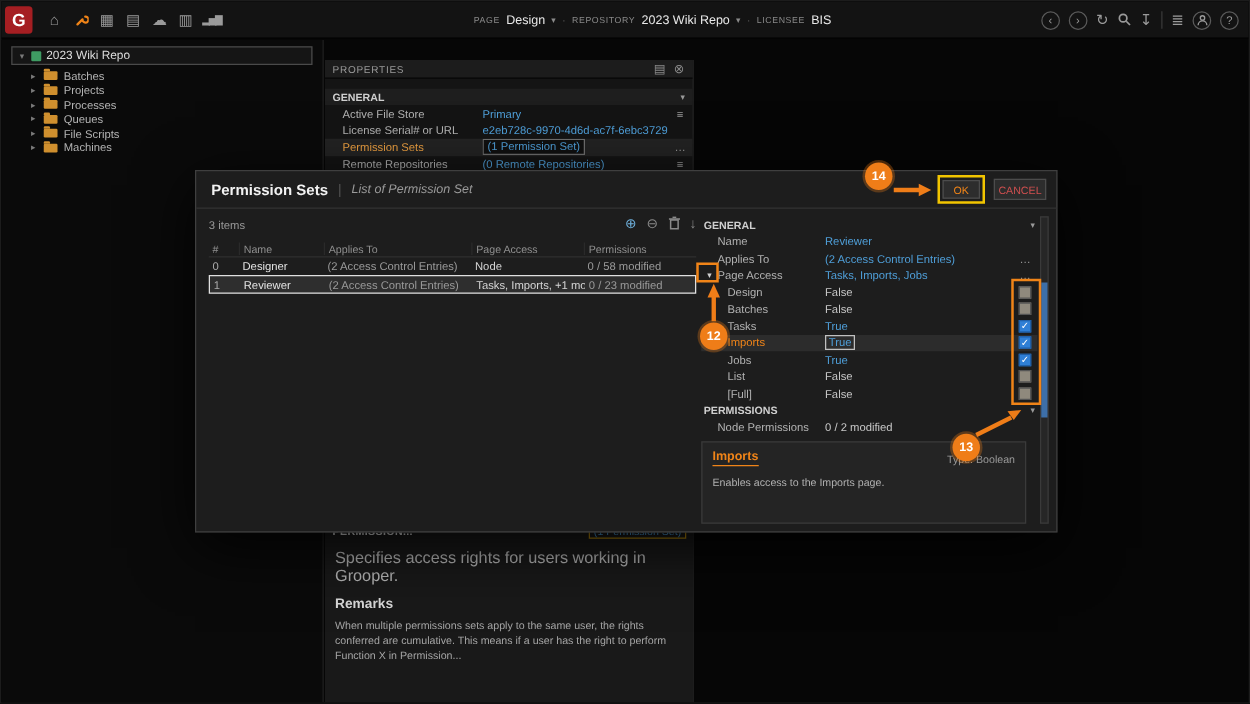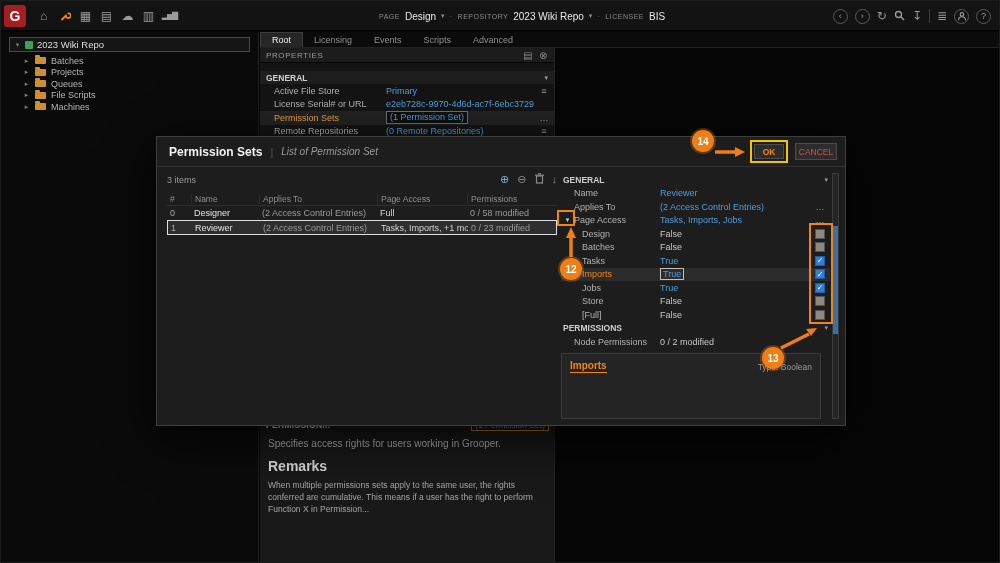--- a/index.html
+++ b/index.html
@@ -49,33 +49,33 @@
   .plbl.orange{color:#eda041}
   .pval{flex:1;color:#4f9fd9;overflow:hidden;white-space:nowrap}
   .valbox{border:1px solid #6f6f6f;background:#101010;padding:0 3px;line-height:11px;display:inline-block}
   .pbtn{width:20px;text-align:center;color:#9a9a9a;font-size:9px;cursor:pointer}
 
   
   #helppane{position:absolute;left:0;right:0;bottom:0;top:368px;background:#191919;border-top:1px solid #2e2e2e;overflow:hidden}
   .help-head{height:14px;display:flex;align-items:center;justify-content:space-between;padding:2px 5px 0 6px}
   .help-title{font-size:8.5px;font-weight:bold;color:#e0e0e0;letter-spacing:.3px}
   .help-link{font-size:8.5px;color:#4f9fd9;border:1px solid #b5860b;padding:0 3px;cursor:pointer}
-  .help-sum{padding:7px 8px 0 8px;font-size:10px;color:#b8b8b8}
-  .help-rem{padding:9px 8px 0 8px;font-size:14px;font-weight:bold;color:#d8d8d8}
+  .help-sum{padding:7px 8px 0 8px;font-size:13px;color:#b8b8b8}
+  .help-rem{padding:9px 8px 0 8px;font-size:11px;font-weight:bold;color:#d8d8d8}
   .help-p{padding:6px 12px 0 8px;font-size:8.5px;color:#a5a5a5;line-height:1.4}
 
   
   #modal{position:absolute;left:155px;top:135px;width:690px;height:290px;background:#1d1d1d;border:1px solid #3f3f3f;box-shadow:0 12px 45px rgba(0,0,0,.85);z-index:5}
   .m-head{height:30px;border-bottom:1px solid #333;display:flex;align-items:center;padding:0 8px 0 12px}
   .m-title{font-size:12px;font-weight:bold;color:#f2f2f2}
   .m-sep{color:#555;margin:0 8px;font-size:11px}
   .m-sub{font-size:10px;font-style:italic;color:#9a9a9a}
   .m-spacer{flex:1}
   .ok-wrap{border:2px solid #f2c500;padding:2px;display:flex}
-  .btn-ok{width:30px;height:15px;background:#2d2d2d;border:1px solid #4c4c4c;color:#f08418;font-weight:bold;font-size:8.5px;display:flex;align-items:center;justify-content:center;cursor:pointer}
+  .btn-ok{width:30px;height:15px;background:#2d2d2d;border:1px solid #4c4c4c;color:#f08418;font-weight:normal;font-size:8.5px;display:flex;align-items:center;justify-content:center;cursor:pointer}
   .btn-cancel{width:42px;height:17px;background:#2d2d2d;border:1px solid #4c4c4c;color:#cf4f4f;font-size:8.5px;display:flex;align-items:center;justify-content:center;margin-left:7px;cursor:pointer}
 
   .m-left{position:absolute;left:10px;top:36px;width:390px;bottom:6px}
   .list-bar{height:13px;display:flex;align-items:center}
   .l-count{font-size:9px;color:#9a9a9a}
   .l-tools{margin-left:auto;display:flex;gap:8px;align-items:center}
   .l-tool{color:#8a8a8a;font-size:11px;line-height:1;cursor:pointer}
   .l-tool.blue{color:#6fb1dd}
   .tbl-head,.tbl-row{display:grid;grid-template-columns:24px 68px 118px 90px 1fr;align-items:center}
   .tbl-head{height:14px;margin-top:6px;border-bottom:1px solid #2f2f2f}
@@ -192,41 +192,39 @@
       <span>Batches</span>
     </div>
     <div class="tree-item">
       <span class="exp8">▸</span>
       <span class="folder"></span>
       <span>Projects</span>
     </div>
     <div class="tree-item">
       <span class="exp8">▸</span>
       <span class="folder"></span>
+      <span>Processes</span>
+    </div>
+    <div class="tree-item">
+      <span class="exp8">▸</span>
+      <span class="folder"></span>
       <span>Queues</span>
     </div>
     <div class="tree-item">
       <span class="exp8">▸</span>
       <span class="folder"></span>
       <span>File Scripts</span>
     </div>
     <div class="tree-item">
       <span class="exp8">▸</span>
       <span class="folder"></span>
       <span>Machines</span>
     </div>
   </aside>
 
-  <nav id="tabs">
-    <span class="tab active">Root</span>
-    <span class="tab">Licensing</span>
-    <span class="tab">Events</span>
-    <span class="tab">Scripts</span>
-    <span class="tab">Advanced</span>
-  </nav>
 
   <section id="props">
     <div class="props-head">
       <span>PROPERTIES</span>
       <span class="ph-sp"></span>
       <span class="ph-ic">▤</span>
       <span class="ph-ic">⊗</span>
     </div>
     <div class="sec-head">
       <span>GENERAL</span>
@@ -296,21 +294,21 @@
         <span>#</span>
         <span>Name</span>
         <span>Applies To</span>
         <span>Page Access</span>
         <span>Permissions</span>
       </div>
       <div class="tbl-row">
         <span class="c-num">0</span>
         <span class="c-name">Designer</span>
         <span class="c-app">(2 Access Control Entries)</span>
-        <span class="c-page">Full</span>
+        <span class="c-page">Node</span>
         <span class="c-perm">0 / 58 modified</span>
       </div>
       <div class="tbl-row selected">
         <span class="c-num">1</span>
         <span class="c-name">Reviewer</span>
         <span class="c-app">(2 Access Control Entries)</span>
         <span class="c-page">Tasks, Imports, +1 more</span>
         <span class="c-perm">0 / 23 modified</span>
       </div>
     </div>
@@ -375,21 +373,21 @@
         <div class="drow child">
           <span class="d-exp"></span>
           <span class="d-lbl">Jobs</span>
           <span class="d-val">True</span>
           <span class="d-btn">
               <span class="cb on"></span>
             </span>
         </div>
         <div class="drow child">
           <span class="d-exp"></span>
-          <span class="d-lbl">Store</span>
+          <span class="d-lbl">List</span>
           <span class="d-val plain">False</span>
           <span class="d-btn">
               <span class="cb"></span>
             </span>
         </div>
         <div class="drow child">
           <span class="d-exp"></span>
           <span class="d-lbl">[Full]</span>
           <span class="d-val plain">False</span>
           <span class="d-btn">
@@ -406,20 +404,21 @@
           <span class="d-lbl">Node Permissions</span>
           <span class="d-val plain">0 / 2 modified</span>
           <span class="d-btn"></span>
         </div>
 
         <div class="d-help">
           <div class="dh-head">
             <span class="dh-title">Imports</span>
             <span class="dh-type">Type: Boolean</span>
           </div>
+          <div class="dh-text">Enables access to the Imports page.</div>
         </div>
       </div>
       <div class="d-scroll">
         <div class="d-thumb"></div>
       </div>
     </div>
   </div>
 
   <div class="annot-box" id="annot-exp"></div>
   <div class="annot-box" id="annot-cb"></div>

